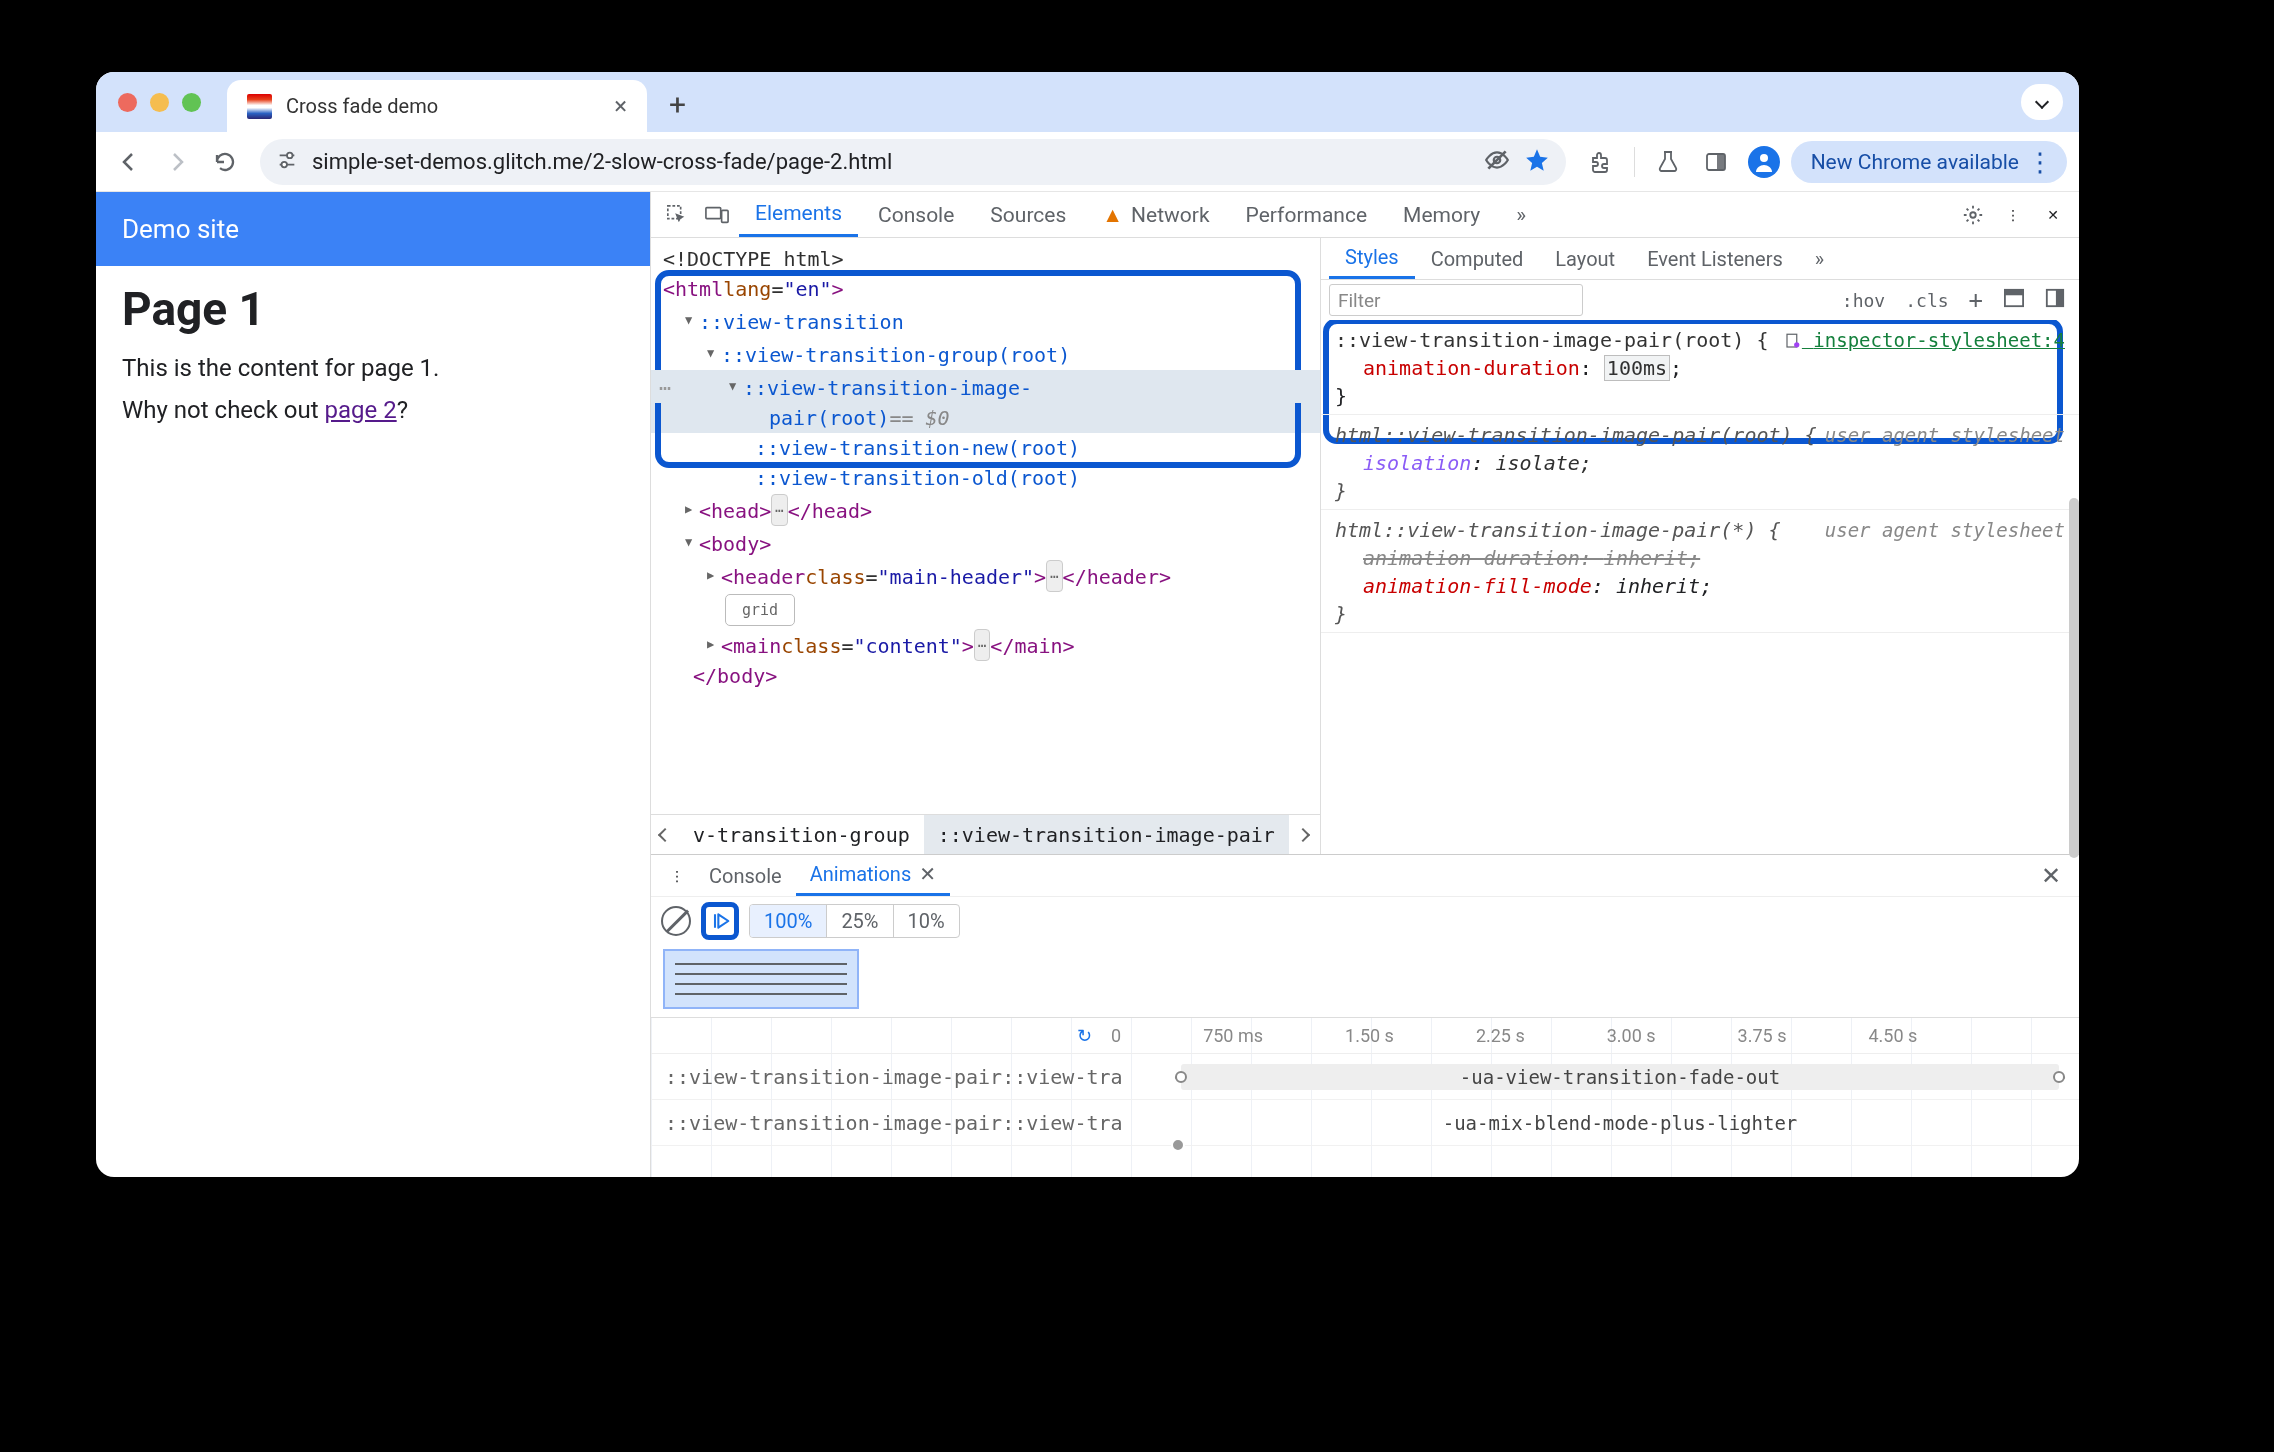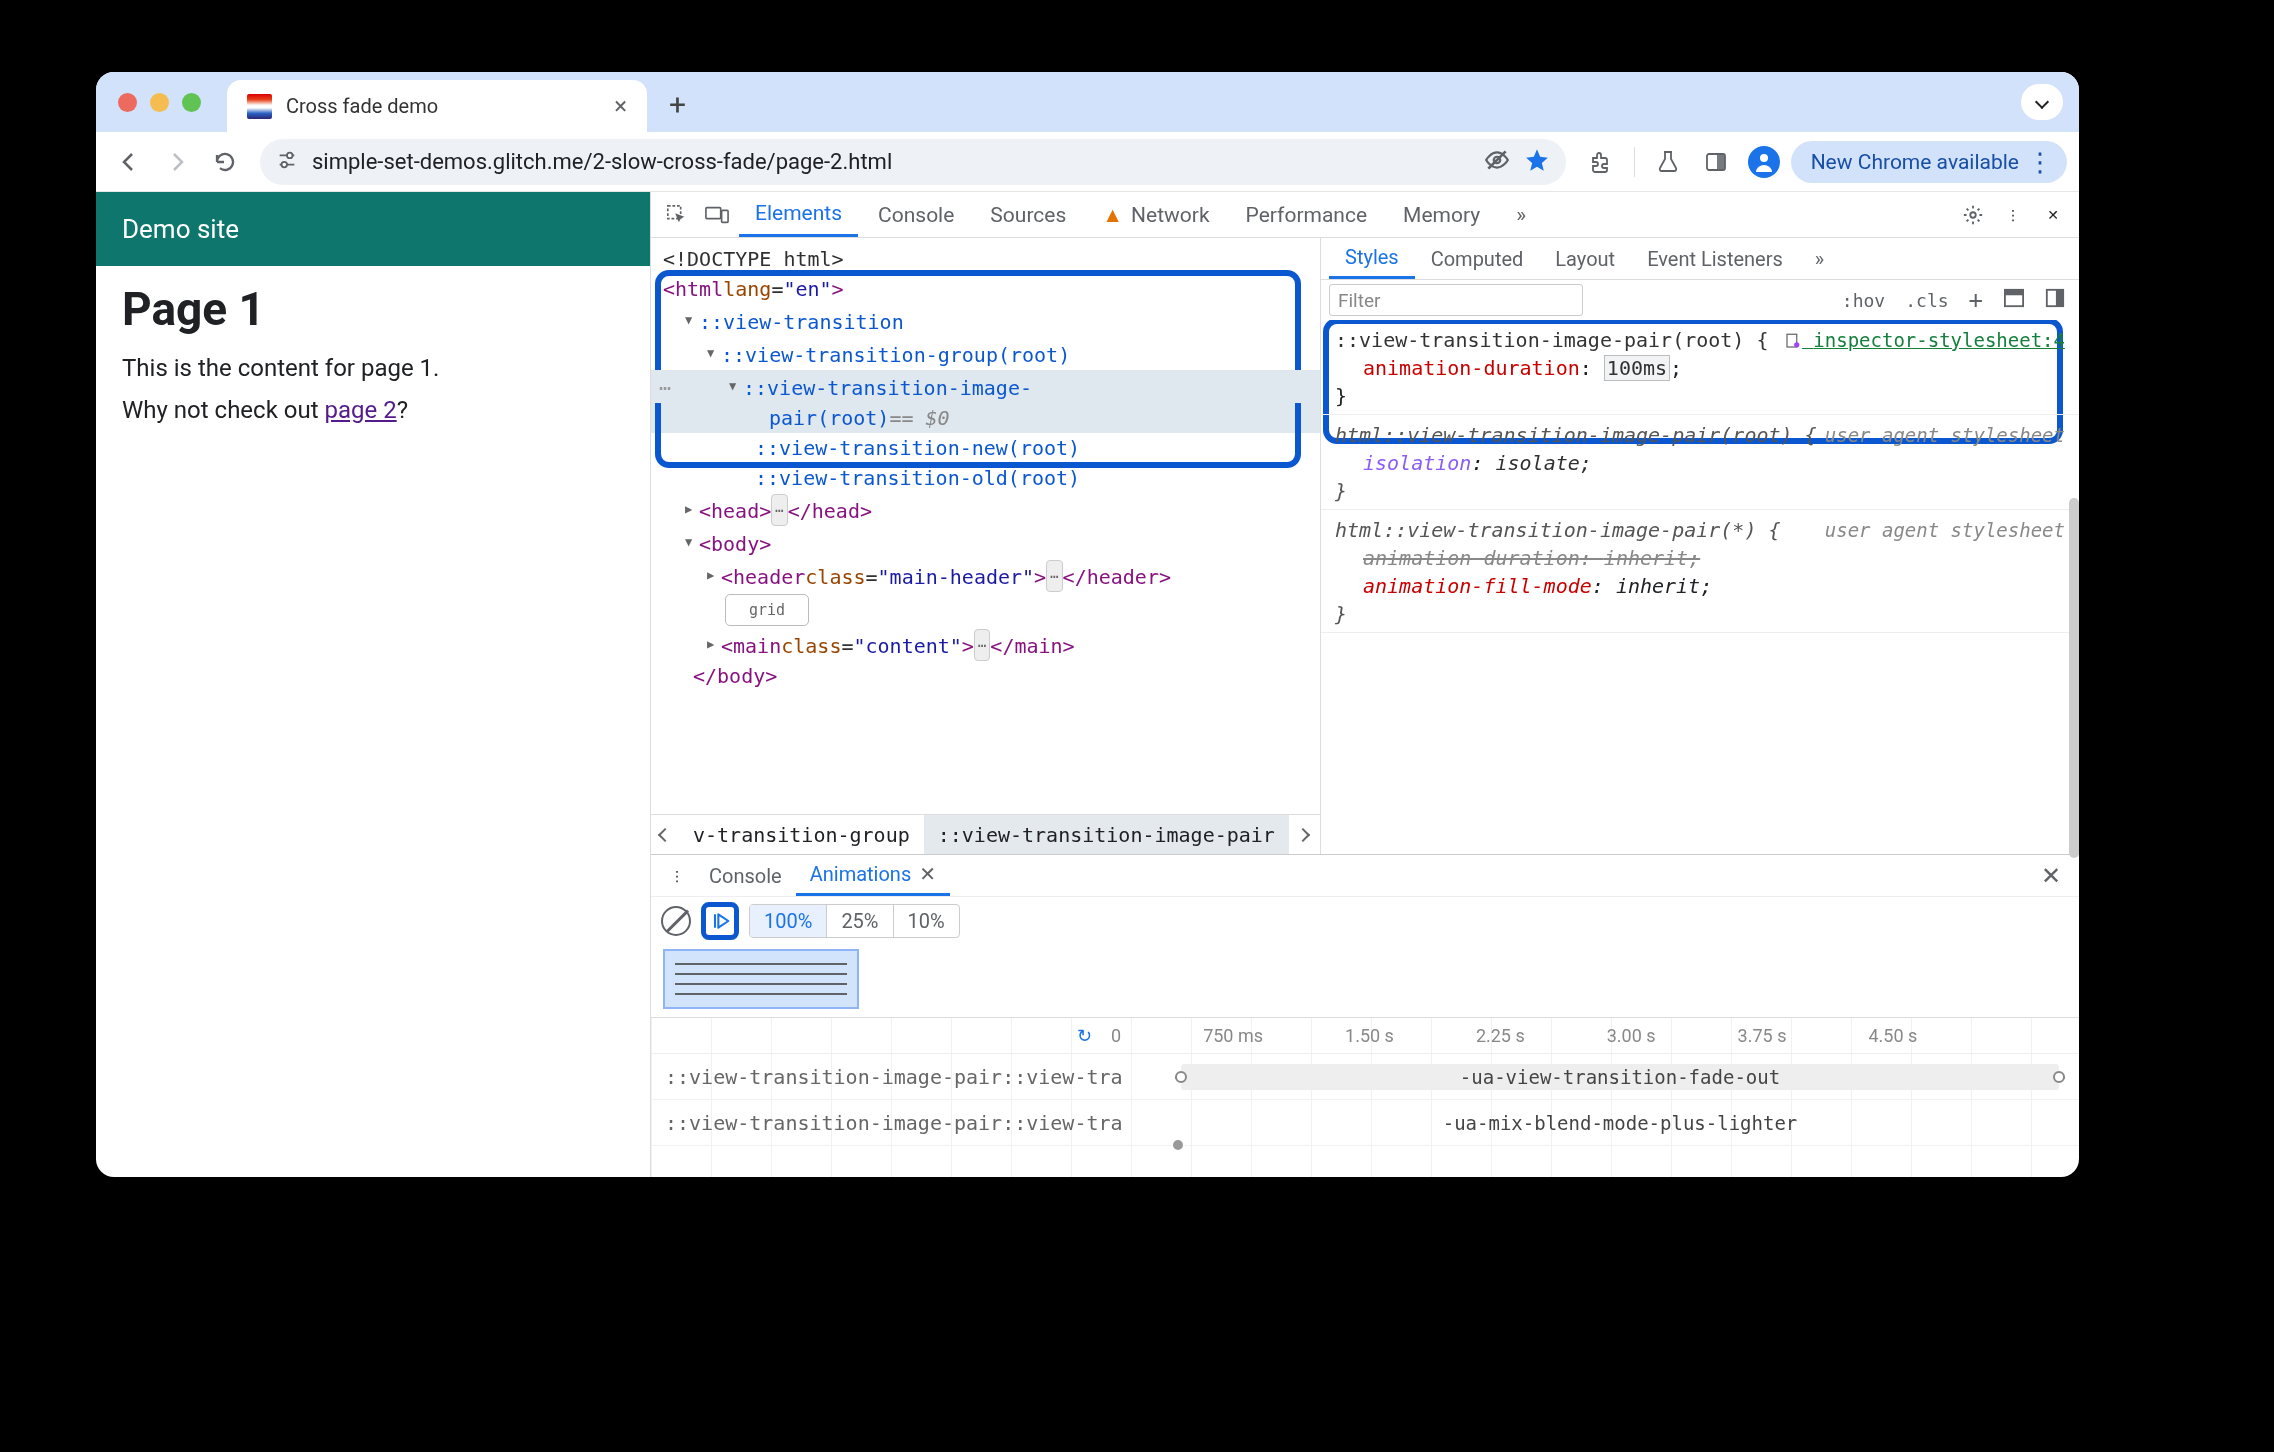--- a/index.html
+++ b/index.html
@@ -34,21 +34,21 @@
   .sep { width:1px; height:30px; background:#ddd; margin:0 6px; }
   .avatar { width:32px; height:32px; border-radius:50%; background:#1a73e8; display:flex; align-items:center; justify-content:center; }
   .chrome-pill { height:42px; border-radius:21px; background:#d3e2fb; display:flex; align-items:center; padding:0 14px 0 20px; gap:8px; font-size:21px; color:#174ea6; cursor:pointer; }
   .chrome-pill .vdots { font-size:26px; }
 
   
   .content-row { display:flex; height:calc(100% - 120px); }
 
   
   .page { width:555px; border-right:1px solid #ddd; display:flex; flex-direction:column; }
-  .page-hdr { background:#0f766e; color:#fff; font-size:26px; padding:22px 26px; }
+  .page-hdr { background:#3b82f6; color:#fff; font-size:26px; padding:22px 26px; }
   .page-body { padding:10px 26px; }
   .page-body h1 { font-size:46px; margin:6px 0 18px; font-weight:700; }
   .page-body p { font-size:24px; margin:14px 0; }
   .page-body a { color:#551a8b; text-decoration:underline; }
 
   
   .devtools { flex:1; display:flex; flex-direction:column; min-width:0; }
   .dt-tabs { height:46px; border-bottom:1px solid #ddd; display:flex; align-items:center; padding:0 8px; gap:4px; }
   .dt-tabs .sp { flex:1; }
   .dt-tab { padding:0 16px; height:100%; display:flex; align-items:center; font-size:21px; color:#5f6368; cursor:pointer; gap:8px; }
@@ -66,21 +66,21 @@
   .arrow::before { content:"▶"; font-size:12px; color:#666; display:inline-block; width:14px; transform:translateY(-2px); }
   .arrow.open::before { content:"▼"; }
   .tag { color:#881280; }
   .attr { color:#994500; }
   .val { color:#1a1aa6; }
   .txt { color:#303030; }
   .pseudo { color:#0b57d0; }
   .sel-row { background:#dfe7ef; }
   .eq0 { color:#888; font-style:italic; }
   .more-dots { background:#eee; border:1px solid #ccc; border-radius:4px; padding:0 3px; font-size:14px; color:#666; }
-  .badge { border:1px solid #bbb; border-radius:5px; font-size:15px; color:#666; padding:0 23px; margin:2px 0; }
+  .badge { border:1px solid #bbb; border-radius:5px; font-size:15px; color:#666; padding:0 16px; margin:2px 0; }
   .gutter-dots { position:absolute; left:8px; color:#999; }
 
   .hl-box { border:6px solid #0b57d0; border-radius:14px; position:absolute; pointer-events:none; }
 
   .crumbs { height:40px; border-top:1px solid #ddd; display:flex; align-items:center; font-family:Menlo,monospace; font-size:20px; }
   .crumbs .citem { padding:0 14px; height:100%; display:flex; align-items:center; white-space:nowrap;}
   .crumbs .citem.sel { background:#e4e9ee; }
   .crumbs .cbtn { width:28px; display:flex; justify-content:center; color:#666; }
 
   

